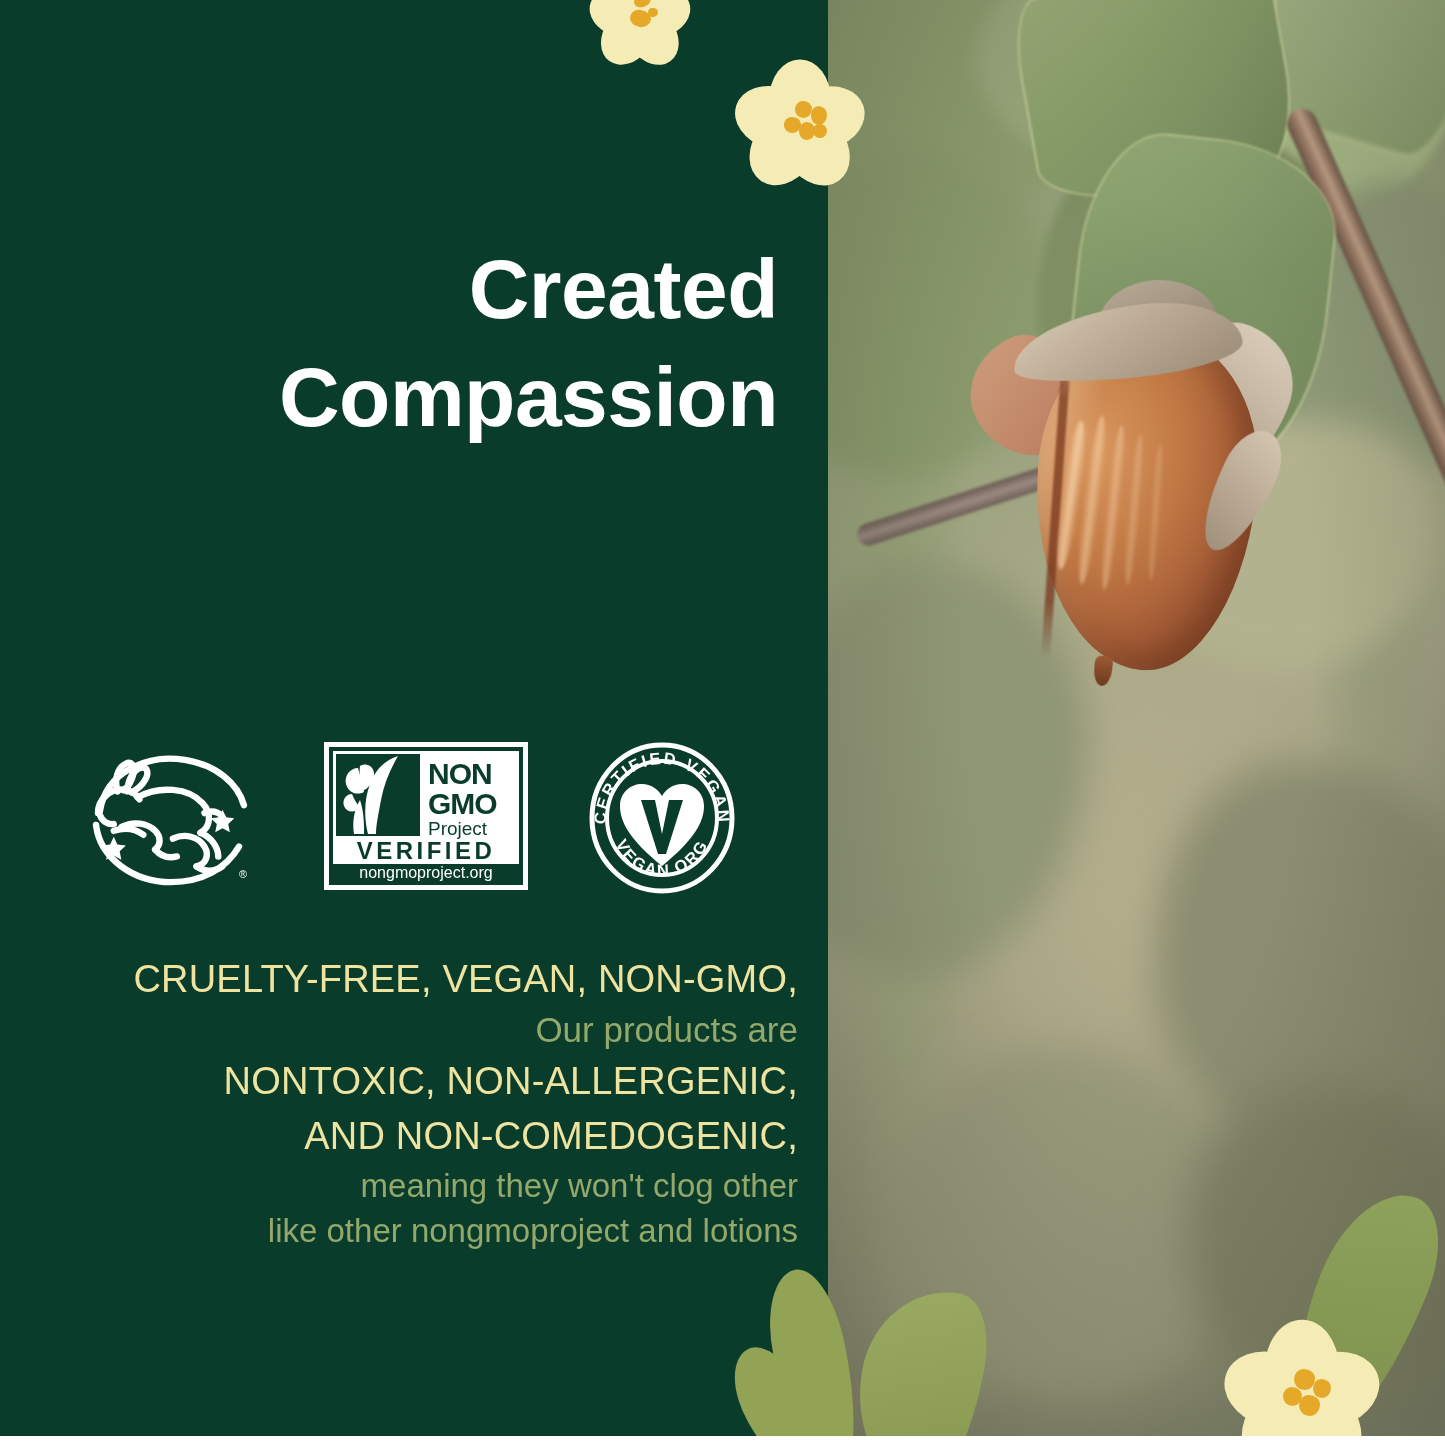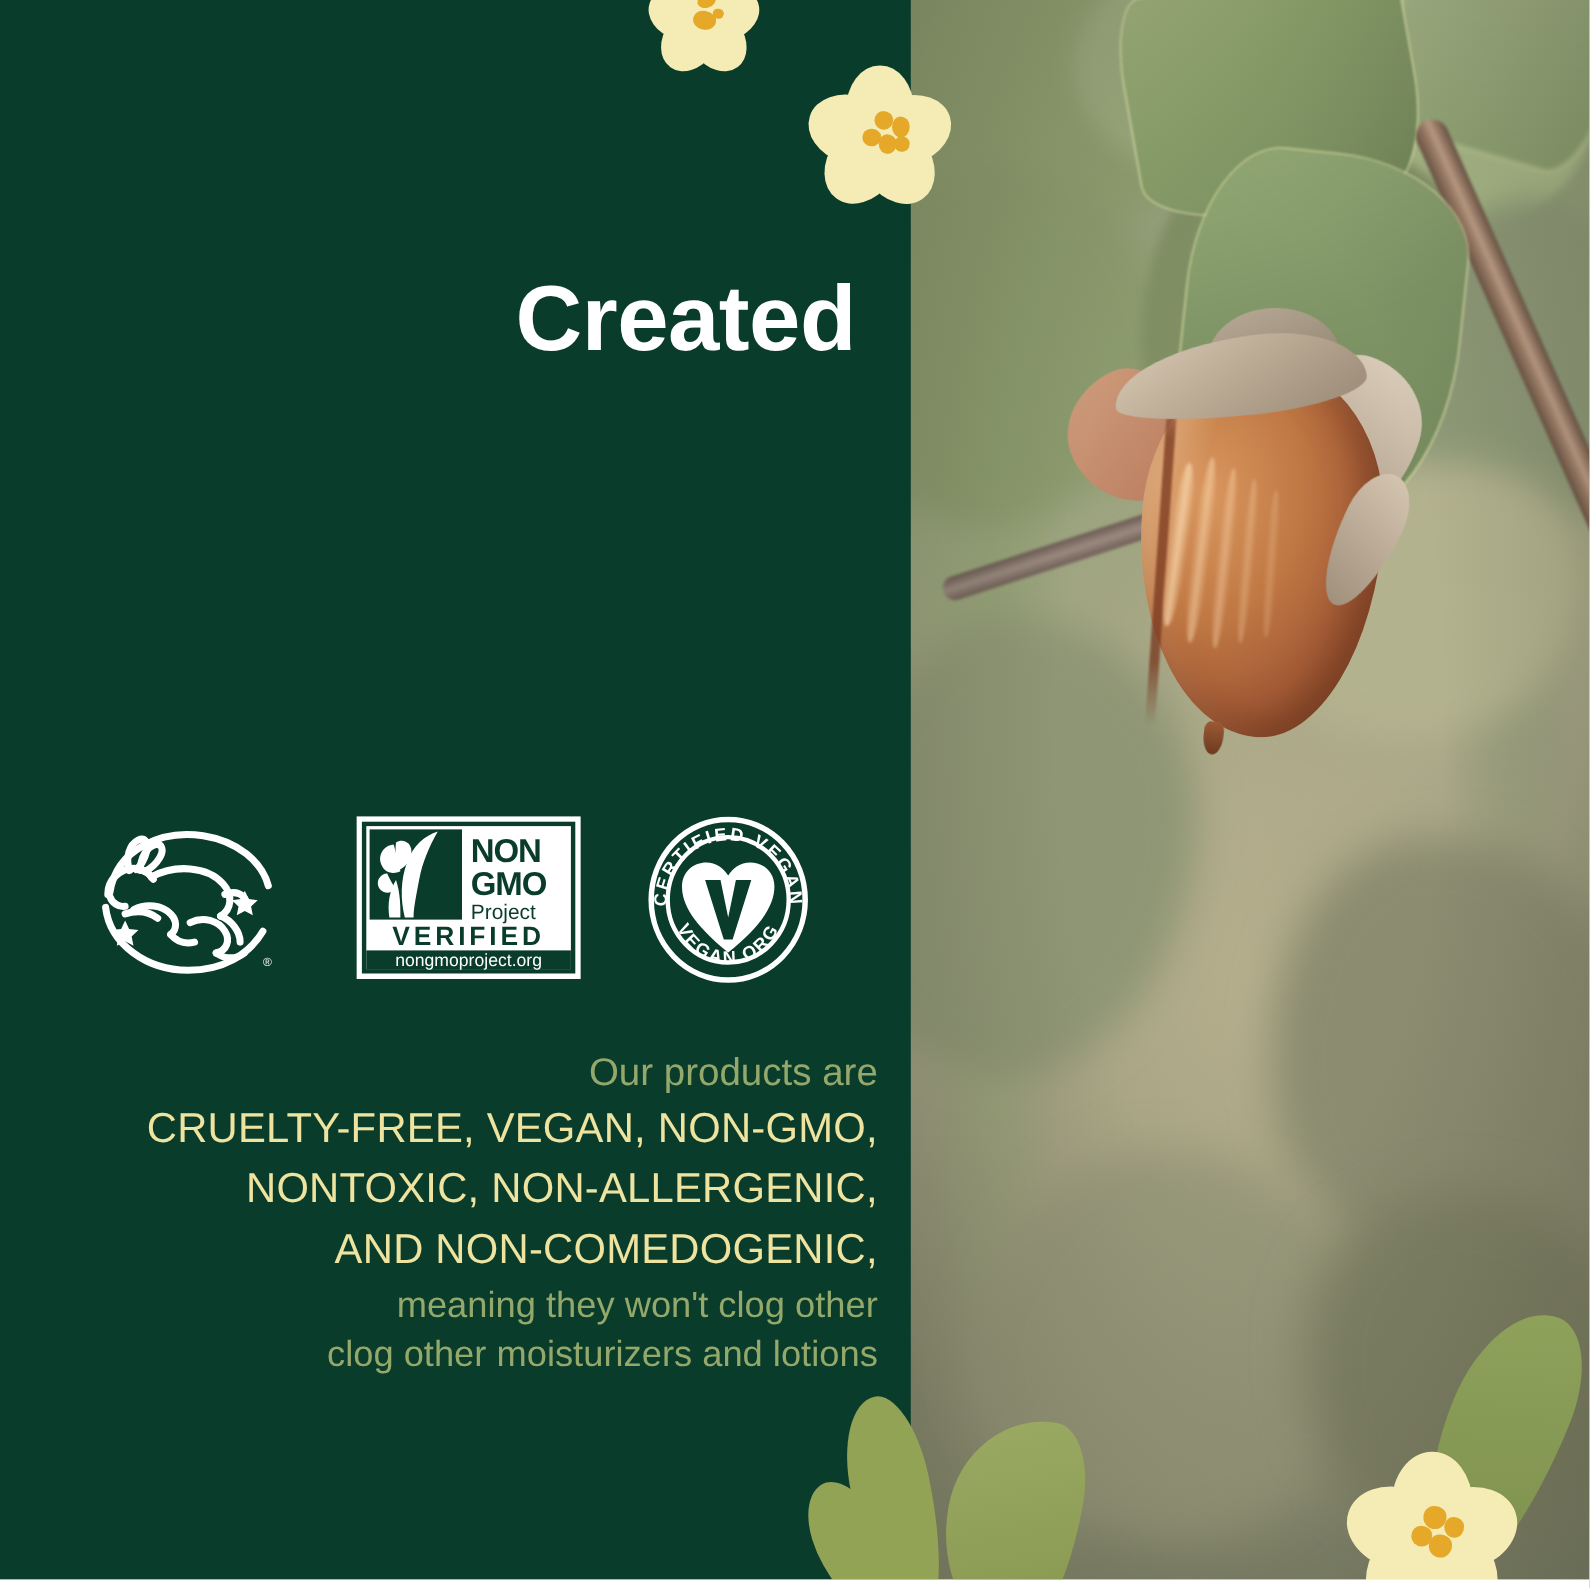--- a/index.html
+++ b/index.html
@@ -296,20 +296,21 @@
       <div class="husk h4"></div>
     </div>
 
     <div class="photo-layer vignette"></div>
   </div>
 
   <div class="panel"></div>
 
   <div class="headline">
     <span>Created</span>
+    <span>Compassion</span>
   </div>
 
   <div class="badges">
 
     <div class="badge bunny">
       <svg viewBox="0 0 180 144" width="178" height="142">
         <g fill="none" stroke="#ffffff" stroke-width="6.5" stroke-linecap="round" stroke-linejoin="round">
 
           <path d="M22 64 C28 24 70 6 108 12 C140 17 162 36 168 58"></path>
           <path d="M18 78 C22 112 56 136 94 136 C126 136 150 122 163 100"></path>
@@ -388,26 +389,26 @@
         </text>
 
         <path d="M76 124 C44 98 34 80 34 64 C34 50 45 42 56 42 C65 42 72 47 76 54 C80 47 87 42 96 42 C107 42 118 50 118 64 C118 80 108 98 76 124 Z" fill="#ffffff"></path>
 
         <path d="M55 58 L69 58 L76 92 L83 58 L97 58 L80 112 L72 112 Z" fill="#0a3c2c" aria-label="V"></path>
       </svg>
     </div>
   </div>
 
   <div class="body-copy">
+    <div class="bc-line bc-hi">CRUELTY-FREE, VEGAN, NON-GMO,</div>
     <div class="bc-line bc-muted">Our products are</div>
-    <div class="bc-line bc-hi">CRUELTY-FREE, VEGAN, NON-GMO,</div>
     <div class="bc-line bc-hi">NONTOXIC, NON-ALLERGENIC,</div>
     <div class="bc-line bc-hi">AND NON-COMEDOGENIC,</div>
     <div class="bc-line bc-muted small">meaning they won't clog other</div>
-    <div class="bc-line bc-muted small">clog other moisturizers and lotions</div>
+    <div class="bc-line bc-muted small">like other nongmoproject and lotions</div>
   </div>
 
   <div class="dleaf dl2"></div>
   <div class="dleaf dl1"></div>
   <div class="dleaf dl3"></div>
   <div class="dleaf dl4"></div>
 
   <div class="flower flower-tl">
     <div class="petal p1"></div>
     <div class="petal p2"></div>

